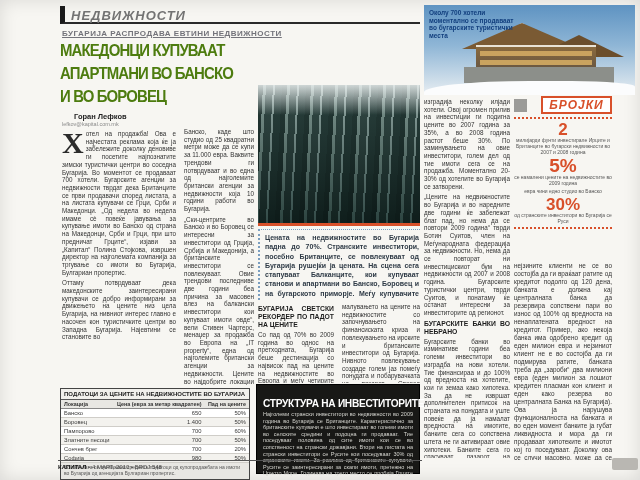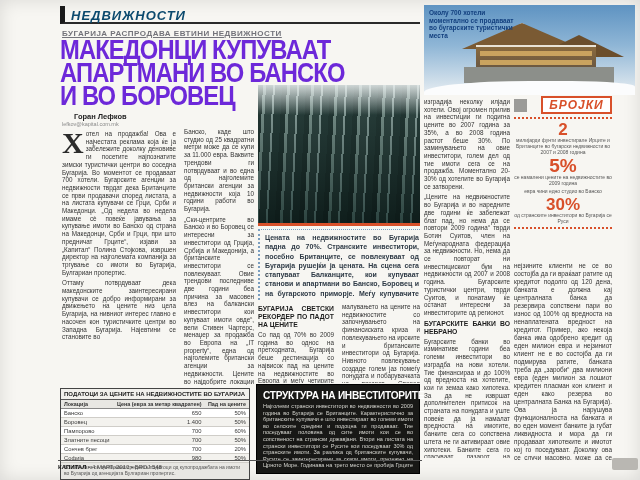--- a/index.html
+++ b/index.html
@@ -2,23 +2,23 @@
 <html><head>
 <meta charset="utf-8">
 <style>
   * { margin:0; padding:0; box-sizing:border-box; }
   html,body { width:640px; height:480px; }
   body { background:#d8d5cf; font-family:"Liberation Sans", sans-serif; color:#3a3a3a; position:relative; overflow:hidden; }
   .page { position:absolute; left:0; top:0; width:640px; height:480px; background:#f7f6f2; box-shadow:inset 0 0 18px rgba(0,0,0,.12); }
 
   
   .section-bar { position:absolute; left:60px; top:6px; width:360px; height:18px; border-left:5px solid #1a1a1a; border-bottom:2px solid #2a2a2a; padding-left:6px; }
-  .section-bar .sec { font-style:italic; font-weight:bold; font-size:13px; letter-spacing:1px; color:#0c4a6e; }
+  .section-bar .sec { font-style:italic; font-weight:bold; font-size:13px; letter-spacing:1px; color:#737373; }
   .kicker { position:absolute; left:62px; top:29px; width:360px; font-size:8px; font-weight:bold; letter-spacing:.5px; color:#73737a;text-decoration:underline; }
-  .headline { position:absolute; left:60px; top:39px; width:370px; color:#6d28d9; font-weight:bold; line-height:23px; font-size:27px; letter-spacing:-1px; }
+  .headline { position:absolute; left:60px; top:39px; width:370px; color:#4d7c0f; font-weight:bold; line-height:23px; font-size:17px; letter-spacing:-1px; }
   .headline div { transform:scaleX(.88); transform-origin:left; white-space:nowrap; }
 
   
   .photo-chalet { position:absolute; left:424px; top:5px; width:211px; height:90px; background:linear-gradient(180deg,#5e93c2 0%,#8fb6d6 45%,#e8eef2 100%); overflow:hidden; }
   .chalet-roof { position:absolute; left:38px; top:18px; width:120px; height:26px; background:#7a5a33; clip-path:polygon(0 100%,50% 0,100% 100%); box-shadow:0 -2px 0 #fff; }
   .chalet-roof2 { position:absolute; left:110px; top:30px; width:90px; height:22px; background:#6b4e2c; clip-path:polygon(0 100%,50% 0,100% 100%); }
   .chalet-body { position:absolute; left:52px; top:40px; width:120px; height:30px; background:linear-gradient(180deg,#8a6a3e,#5f5143); border-top:2px solid #e9e3d6; }
   .chalet-balcony { position:absolute; left:56px; top:46px; width:112px; height:5px; background:#caa35f; box-shadow:0 9px 0 #caa35f; }
   .chalet-stone { position:absolute; left:40px; top:62px; width:150px; height:16px; background:#8c8f8a; }
   .chalet-snow { position:absolute; left:0; bottom:0; width:100%; height:14px; background:#fbfcfd; border-radius:50% 30% 0 0/80% 40% 0 0; }
@@ -43,21 +43,21 @@
   .datatable { position:absolute; left:60px; top:388px; width:190px; border:1px solid #444; background:#fff; font-size:5.6px; }
   .datatable .t-title { font-weight:bold; font-size:6px; padding:2px 3px; border-bottom:1px solid #555; color:#222; background:#f1f0ec; }
   .datatable table { width:100%; border-collapse:collapse; }
   .datatable th { font-weight:bold; text-align:left; padding:1px 3px; border-bottom:1px solid #888; color:#333; background:#e8e7e3; font-size:5.4px; line-height:6px; }
   .datatable th.num, .datatable td.num { text-align:right; }
   .datatable td { padding:1px 3px; border-bottom:1px solid #cfcdc8; font-size:5.8px; }
   .datatable tr:nth-child(even) td { background:#f3f2ee; }
   .datatable .t-note { padding:2px 3px; font-size:5px; color:#555; background:#e8e7e3; line-height:5.8px; }
 
   
-  .structure { position:absolute; left:256px; top:384px; width:164px; height:90px; background:#181816; color:#e8e8e4; padding:4px 6px; border:1px solid #000; }
+  .structure { position:absolute; left:256px; top:384px; width:164px; height:90px; background:#181816; color:#e8e8e4; padding:12px 6px; border:1px solid #000; }
   .structure .s-title { font-size:11px; font-weight:bold; letter-spacing:-.3px; transform:scaleX(.92); transform-origin:left; white-space:nowrap; margin-bottom:2px; color:#fff; }
   .structure .s-body { font-size:5.5px; line-height:6.6px; text-align:justify; color:#d6d6d0; overflow:hidden; height:66px; }
 
   
   .numbers { position:absolute; left:514px; top:96px; width:98px; height:162px; }
   .numbers .n-head { display:flex; align-items:center; gap:14px; }
   .numbers .n-sq { width:13px; height:13px; background:#9b9b98; }
   .numbers .n-title { flex:1; border:2px solid #d8502a; color:#d8502a; font-style:italic; font-weight:bold; font-size:12px; text-align:center; letter-spacing:1px; background:#fff; }
   .numbers .dots { border-top:2px dotted #d8502a; margin:3px 0; }
   .n-item { text-align:center; margin-bottom:2px; }

